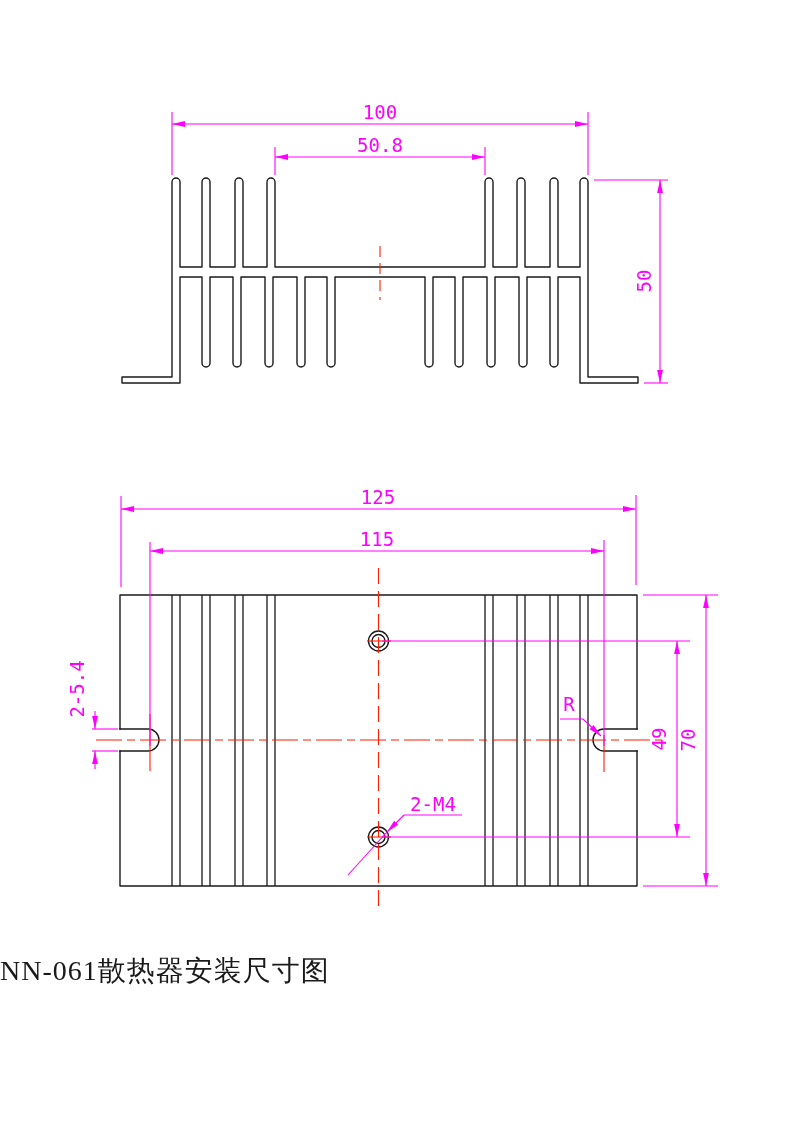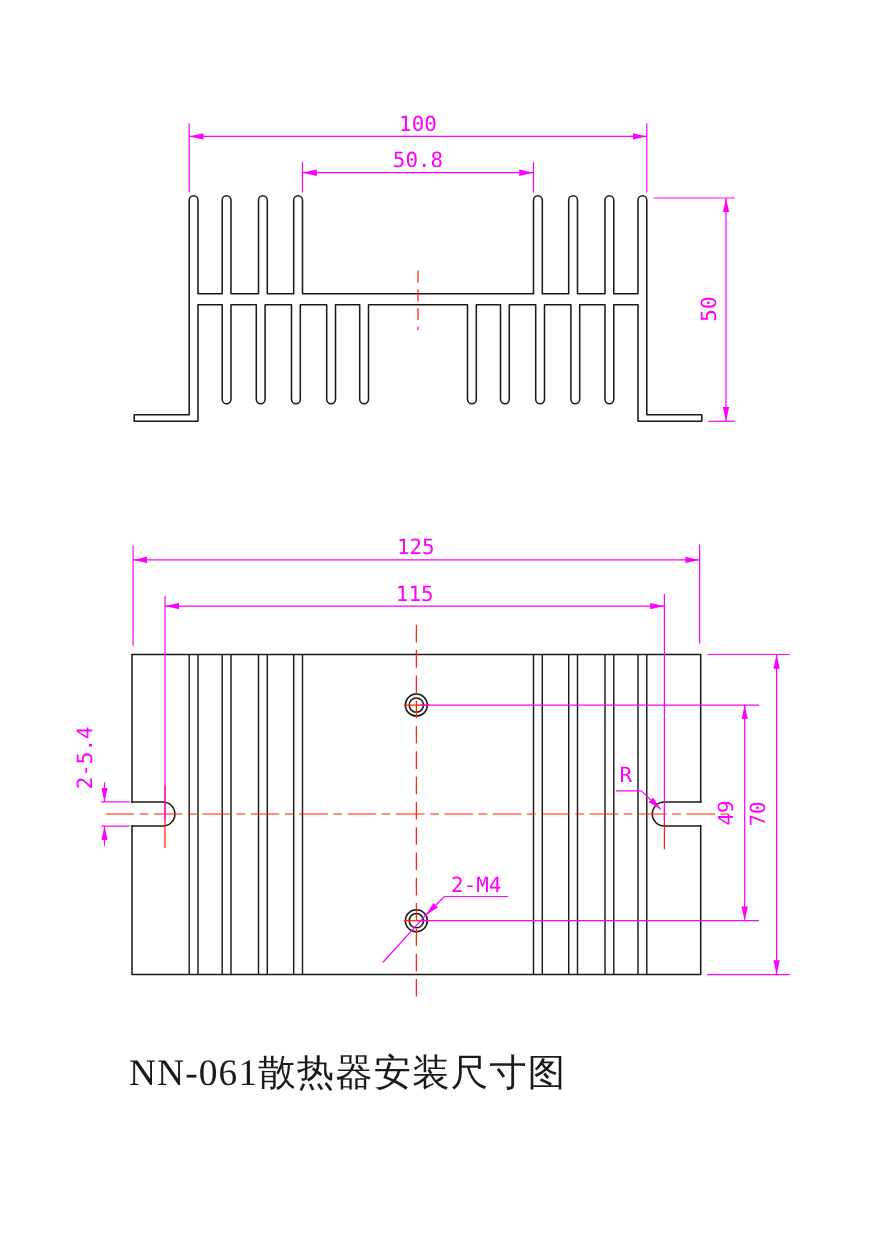--- a/index.html
+++ b/index.html
@@ -20,23 +20,22 @@
   .geo{stroke:var(--c-geometry);stroke-width:1.4;fill:none;stroke-linejoin:round;stroke-linecap:square;}
   .geo-thin{stroke:var(--c-geometry);stroke-width:1.3;fill:none;}
   
   .dim{stroke:var(--c-dimension);stroke-width:1.1;fill:none;}
   .dim-text{fill:var(--c-dimension);stroke:none;font-size:19px;font-family:"DejaVu Sans Mono", monospace;}
   .arrhead{fill:var(--c-dimension);stroke:none;}
   
   .cl{stroke:var(--c-centerline);stroke-width:1.1;fill:none;}
   .title{
     position:absolute;left:0;top:952px;width:632px;
-    text-align:center;
     font-family:"Liberation Serif","DejaVu Serif",serif;
-    font-size:34px;letter-spacing:1px;
+    font-size:28px;letter-spacing:1px;
     color:var(--c-geometry);
   }
 </style>
 </head>
 <body>
 
 <svg class="sheet" viewBox="0 0 794 1123">
   <defs>
     <marker id="arr" viewBox="0 0 14 8" refX="13" refY="4" markerWidth="14" markerHeight="8" orient="auto-start-reverse" markerUnits="userSpaceOnUse">
       <path class="arrhead" d="M13,4 L0,1.1 L0,6.9 Z"></path>

